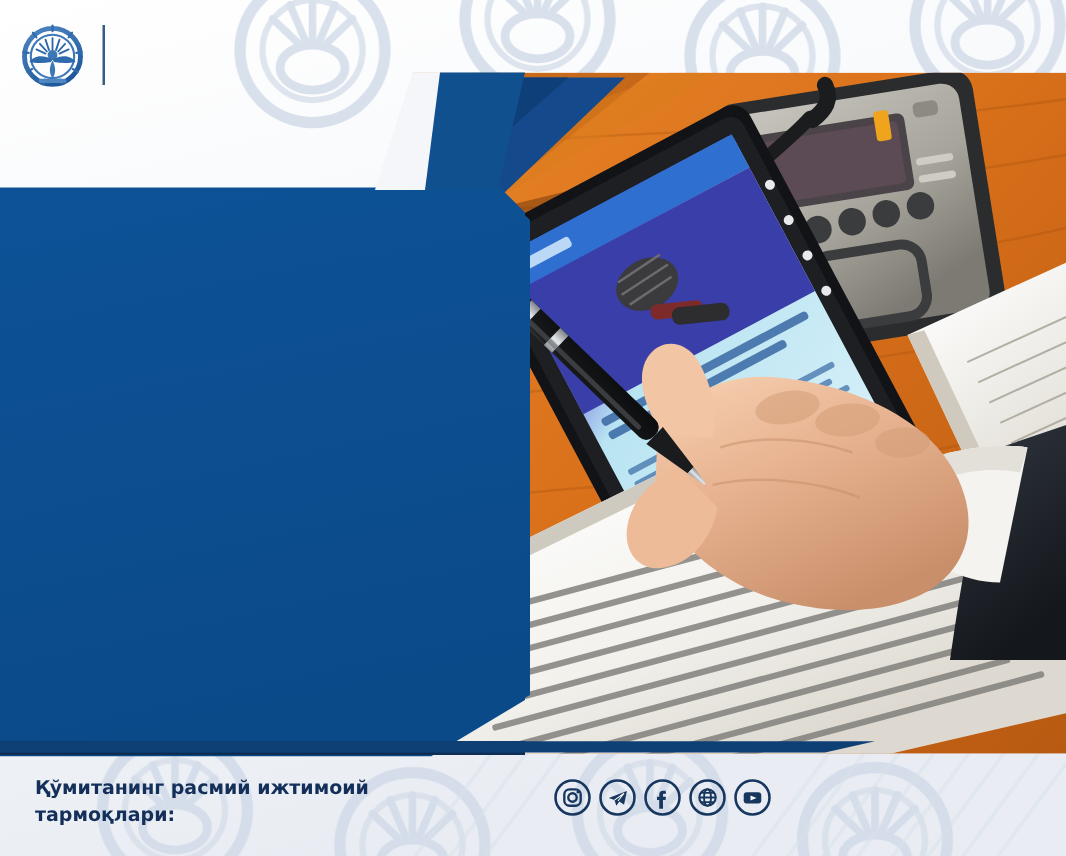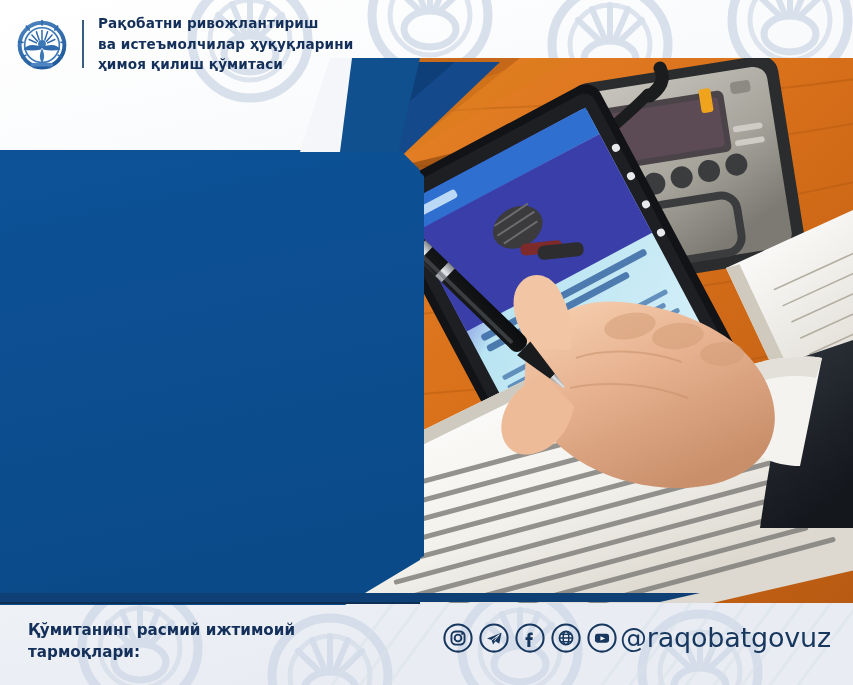--- a/index.html
+++ b/index.html
@@ -480,23 +480,20 @@
         <circle cx="50" cy="50" r="7" fill="#3b78b6"></circle>
 
         <path d="M50 56 C 34 48, 22 52, 17 60 C 26 62, 38 62, 48 60 Z" fill="#2f6aad"></path>
         <path d="M50 56 C 66 48, 78 52, 83 60 C 74 62, 62 62, 52 60 Z" fill="#2f6aad"></path>
         <path d="M50 58 C 45 68, 45 76, 50 84 C 55 76, 55 68, 50 58 Z" fill="#3b78b6"></path>
 
         <rect x="30" y="84" width="40" height="6" rx="3" fill="#4f86c2"></rect>
       </svg>
     </div>
     <div class="logo-div"></div>
-    <div class="org-name">Рақобатни ривожлантириш
-ва истеъмолчилар ҳуқуқларини
-ҳимоя қилиш қўмитаси</div>
   </div>
 
 
   <div class="footer">
     <div class="footer-label">Қўмитанинг расмий ижтимоий
 тармоқлари:</div>
   </div>
 
   <div class="social">
     <span class="social-icon">
@@ -532,15 +529,14 @@
     </span>
     <span class="social-icon">
       <svg viewBox="0 0 32 32" aria-hidden="true">
         <circle cx="16" cy="16" r="14.5" fill="none" stroke="#17375e" stroke-width="2.2"></circle>
         <rect x="8.5" y="11.5" width="15" height="9.6" rx="2.6" fill="#17375e"></rect>
         <polygon points="14.3,14.2 19.4,16.4 14.3,18.6" fill="#ffffff"></polygon>
       </svg>
     </span>
   </div>
 
-  <div class="handle">@raqobatgovuz</div>
 
 </div>
 
 </body></html>

